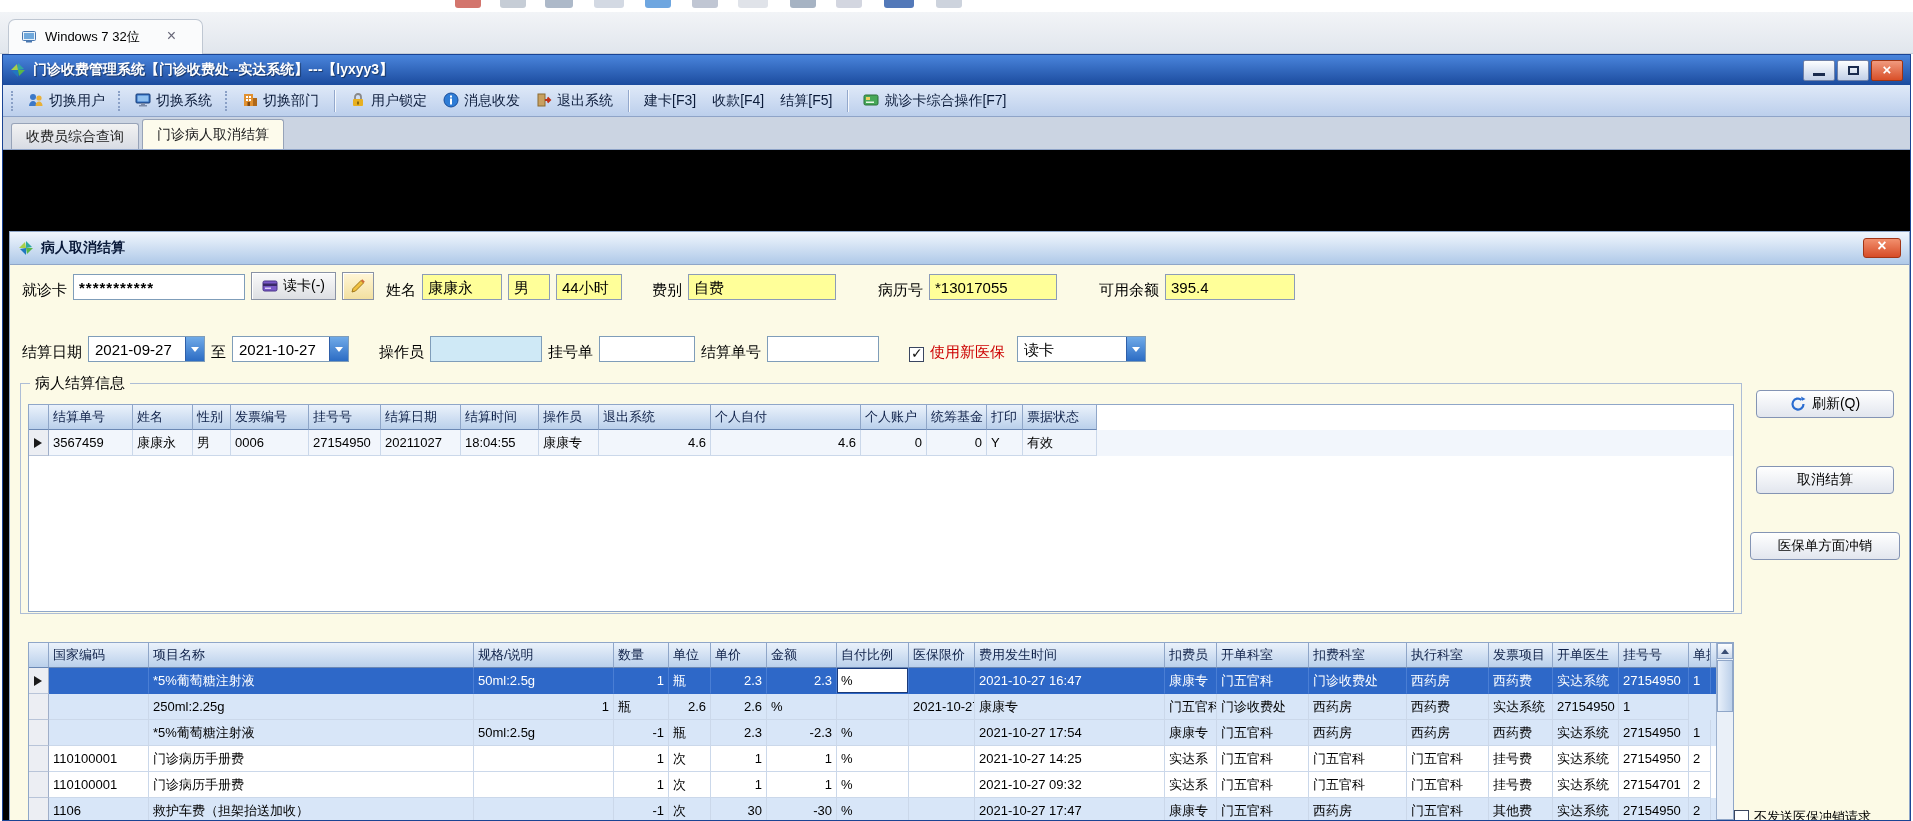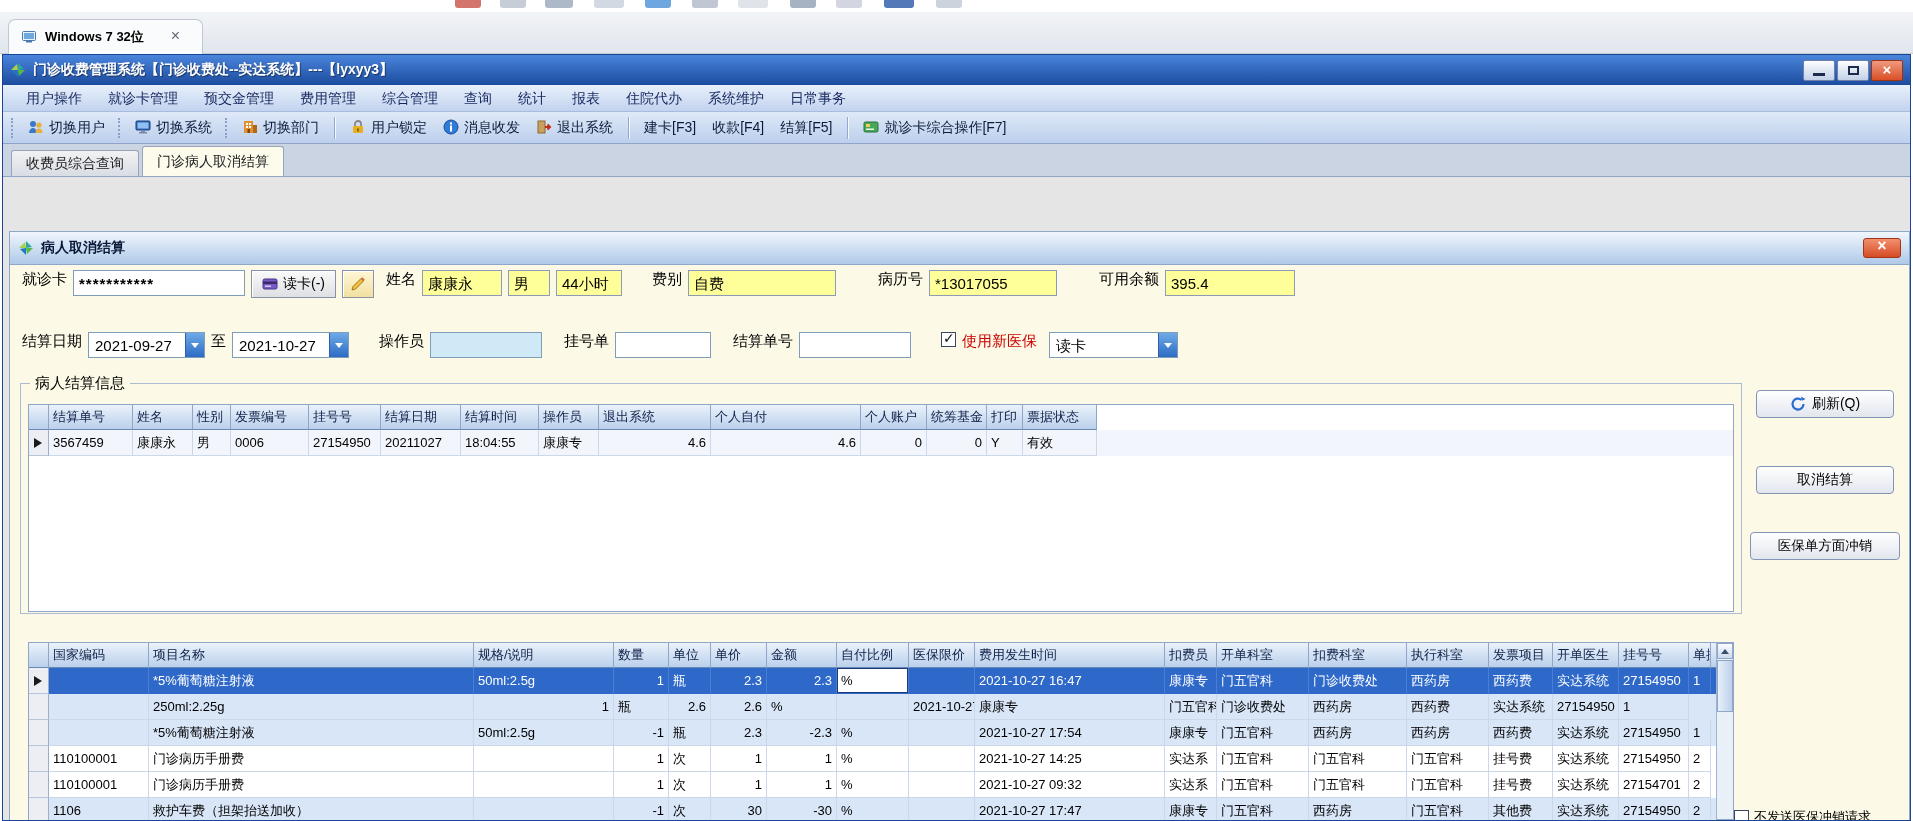--- a/index.html
+++ b/index.html
@@ -8,27 +8,27 @@
 .screen{position:relative;width:1913px;height:821px;background:#fff;overflow:hidden}
 
 
 .frag{position:absolute;top:-7px;height:15px;border-radius:3px;opacity:.8}
 
 
 .vm-tabbar{position:absolute;top:12px;left:0;width:100%;height:42px;
   background:linear-gradient(#F2F4F7,#E1E6ED);border-bottom:1px solid #C6CDD6}
 .vm-tab{position:absolute;left:8px;top:7px;height:35px;min-width:195px;background:#FAFBFC;
   border:1px solid #BFC7D2;border-bottom:none;border-radius:7px 7px 0 0;
-  display:flex;align-items:center;gap:8px;padding:0 12px;font-size:13px;font-weight:bold}
+  display:flex;align-items:center;gap:8px;padding:0 12px;font-size:13px;font-weight:normal}
 .vm-close{margin-left:16px;width:16px;height:16px;color:#667;font-weight:normal;position:relative}
 .vm-close::after{content:"×";position:absolute;left:3px;top:-2px;font-size:16px}
 
 
 .app{position:absolute;top:54px;left:2px;width:1909px;height:767px;border:1px solid #1A4494;
-  background:#e5e5e5;overflow:hidden}
+  background:#000000;overflow:hidden}
 .titlebar{height:30px;background:linear-gradient(#4A85DC,#1B4B9E);display:flex;align-items:center;
   padding:0 7px;gap:7px}
 .title-text{color:#fff;font-weight:bold;font-size:14px;text-shadow:1px 1px 1px rgba(0,0,0,.45);flex:1;white-space:nowrap;overflow:hidden}
 .win-btns{display:flex;gap:2px}
 .wbtn{width:32px;height:21px;border:1px solid #6E80A8;background:linear-gradient(#FDFEFF,#C2D0E8);
   border-radius:2px;display:flex;align-items:center;justify-content:center;position:relative}
 .wbtn.close{background:linear-gradient(#F09A7E,#D94F28);border-color:#9E3412}
 .wbtn.close::after{content:"×";color:#fff;font-weight:bold;font-size:15px;margin-top:-2px}
 .glyph-min{width:12px;height:3px;background:#1A2B4E;margin-top:9px}
 .glyph-max{width:11px;height:9px;border:2px solid #1A2B4E}
@@ -60,26 +60,26 @@
   border:1px solid #8FA6C8;border-bottom:none;overflow:hidden}
 .dlg-titlebar{position:absolute;top:0;left:0;right:0;height:28px;
   background:linear-gradient(#F0F6FD,#AFC9E8);border-bottom:1px solid #8FA6C8;
   display:flex;align-items:center;gap:7px;padding:16px 8px}
 .dlg-title{font-weight:bold;font-size:14px;color:#0A1A3A;flex:1}
 .dlg-close{width:38px;height:20px;background:linear-gradient(#F2906E,#D64B26);border:1px solid #A23516;
   border-radius:3px;position:relative}
 .dlg-close::after{content:"×";position:absolute;left:0;right:0;top:-2px;text-align:center;color:#fff;font-weight:bold;font-size:16px}
 
 
-.prow{position:absolute;left:12px;display:flex;align-items:flex-start;gap:6px;height:30px;white-space:nowrap}
+.prow{position:absolute;left:12px;display:flex;align-items:flex-end;gap:6px;height:30px;white-space:nowrap}
 .patient-row{top:38px}
 .filter-row{top:100px}
 .flabel{font-size:15px}
 .red{color:#CC0000}
-.ml6{margin-left:6px}.ml16{margin-left:16px}.ml24{margin-left:24px}.ml36{margin-left:36px}
+.ml6{margin-left:6px}.ml16{}.ml24{margin-left:24px}.ml36{margin-left:36px}
 .yfield{height:26px;background:#FFFF99;border:1px solid #8C9CB8;padding:2px 5px;font-size:15px;
   line-height:21px;overflow:hidden}
 .winput{height:26px;background:#fff;border:1px solid #7F9DB9;padding:2px 5px;font-size:15px;font-family:inherit}
 .card-input{width:172px;font-weight:bold;letter-spacing:1px}
 .op-input{background:#CFE9F6}
 .btn3d{height:28px;display:flex;align-items:center;justify-content:center;gap:5px;
   background:linear-gradient(#FAFAFA,#DDDFE3);border:1px solid #8A93A5;box-shadow:inset 1px 1px 0 #fff;
   font-size:14px;padding:0 10px}
 .iconbtn{width:32px;padding:0;background:linear-gradient(#FFF6D8,#F2E0A0)}
 .combo{display:flex;height:26px;border:1px solid #7F9DB9;background:#fff}
@@ -227,34 +227,20 @@
         <div class="wbtn">
             <div class="glyph-min"></div>
           </div>
         <div class="wbtn">
             <div class="glyph-max"></div>
           </div>
         <div class="wbtn close"></div>
       </div>
     </div>
 
-    <div class="menubar">
-
-    <span class="menu-item">用户操作</span>
-        <span class="menu-item">就诊卡管理</span>
-        <span class="menu-item">预交金管理</span>
-        <span class="menu-item">费用管理</span>
-        <span class="menu-item">综合管理</span>
-        <span class="menu-item">查询</span>
-        <span class="menu-item">统计</span>
-        <span class="menu-item">报表</span>
-        <span class="menu-item">住院代办</span>
-        <span class="menu-item">系统维护</span>
-        <span class="menu-item">日常事务</span>
-      </div>
 
     <div class="toolbar">
       <div class="grip"></div>
       <div class="tb-item">
         <svg class="icn" viewBox="0 0 16 16">
             <circle cx="5" cy="5" r="3" fill="#3C78C8"></circle>
             <path d="M1 14c0-3 2-5 4-5s4 2 4 5z" fill="#3C78C8"></path>
             <circle cx="11" cy="6" r="2.6" fill="#E8B038"></circle>
             <path d="M7.5 14c0-2.6 1.6-4.4 3.5-4.4s3.5 1.8 3.5 4.4z" fill="#E8B038"></path>
           </svg>

